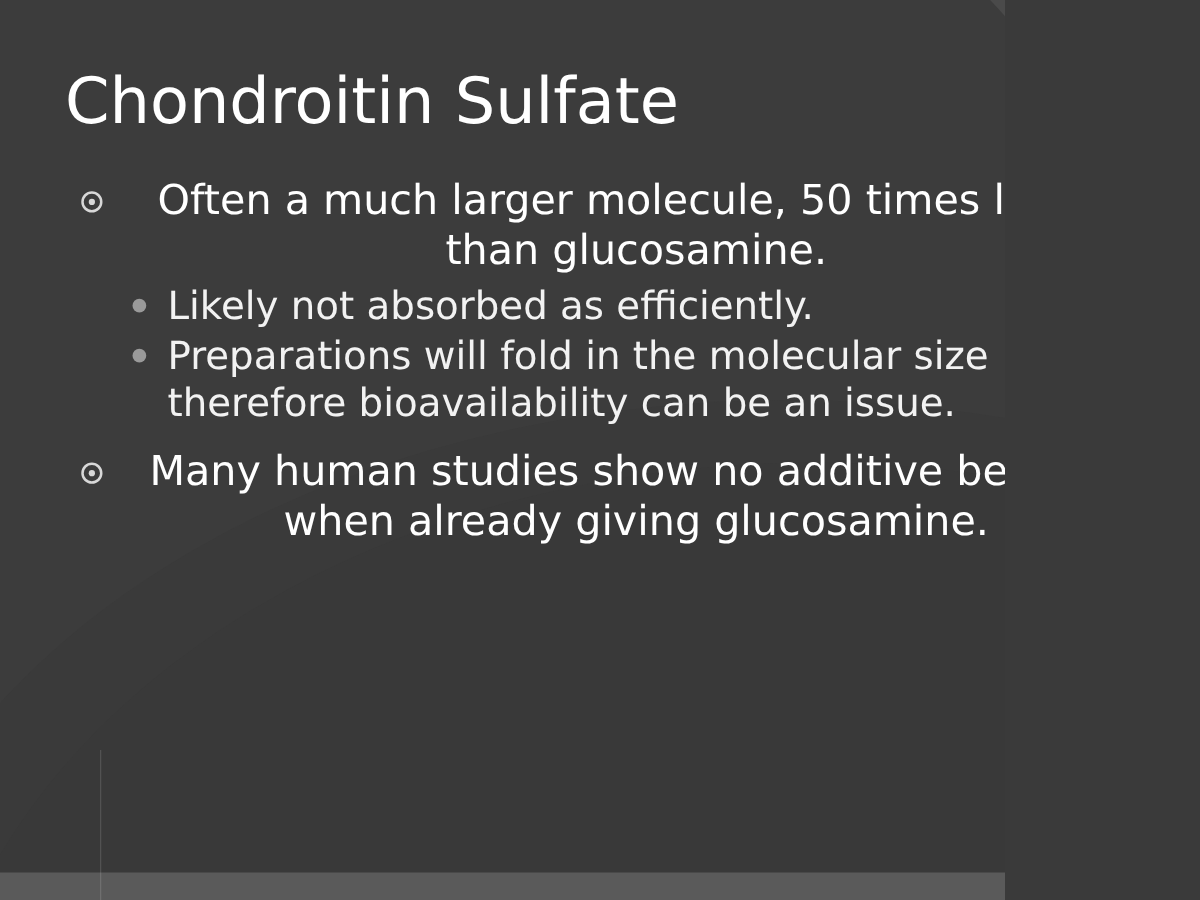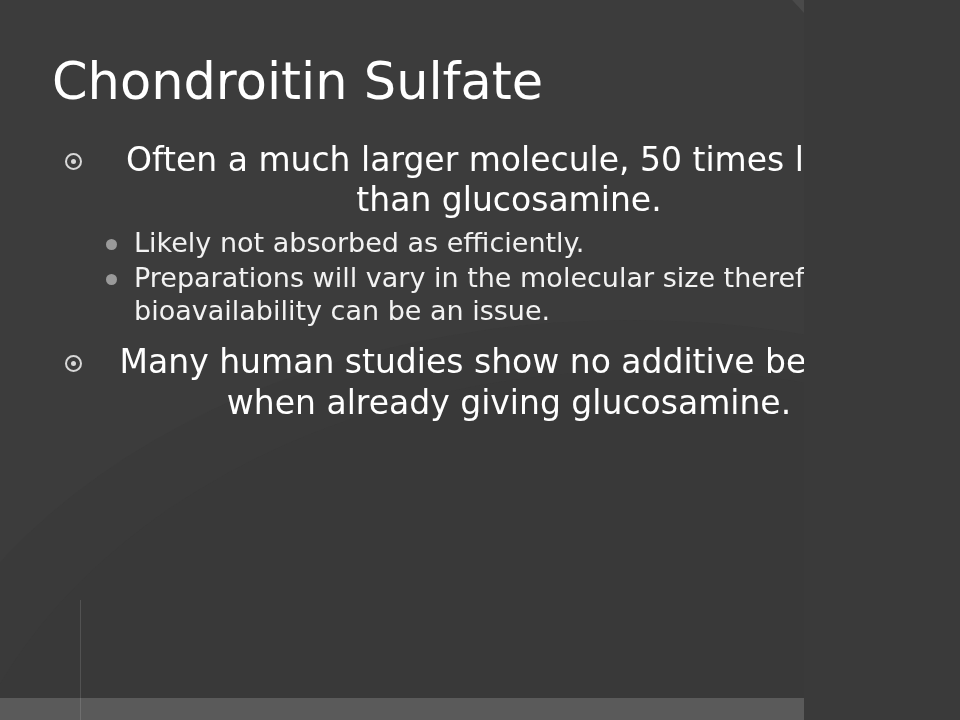--- a/index.html
+++ b/index.html
@@ -145,21 +145,21 @@
     height: 5px;
     border-radius: 50%;
     background: #d8d8d8;
   }
   .lvl2-list {
     margin-top: 6px;
     margin-bottom: 6px;
   }
   .lvl2 {
     padding-left: 44px;
-    font-size: 27px;
+    font-size: 31px;
     line-height: 1.22;
     margin-bottom: 3px;
     color: #f2f2f2;
   }
   .lvl2 > .bullet {
     position: absolute;
     left: 16px;
     top: 12px;
     width: 11px;
     height: 11px;
@@ -201,21 +201,21 @@
           <span>Often  a much larger molecule, 50 times larger than glucosamine.</span>
         </li>
 
         <ul class="lvl2-list indent-sub">
           <li class="lvl2">
             <span class="bullet"></span>
             <span>Likely not absorbed as efficiently.</span>
           </li>
           <li class="lvl2">
             <span class="bullet"></span>
-            <span>Preparations will vary in the molecular size therefore bioavailability can be an issue.</span>
+            <span>Preparations will fold in the molecular size therefore bioavailability can be an issue.</span>
           </li>
         </ul>
 
         <li class="lvl1 spacer-top">
           <span class="bullet"></span>
           <span>Many human studies show no additive benefits when already giving glucosamine.</span>
         </li>
 
       </ul>
     </div>

